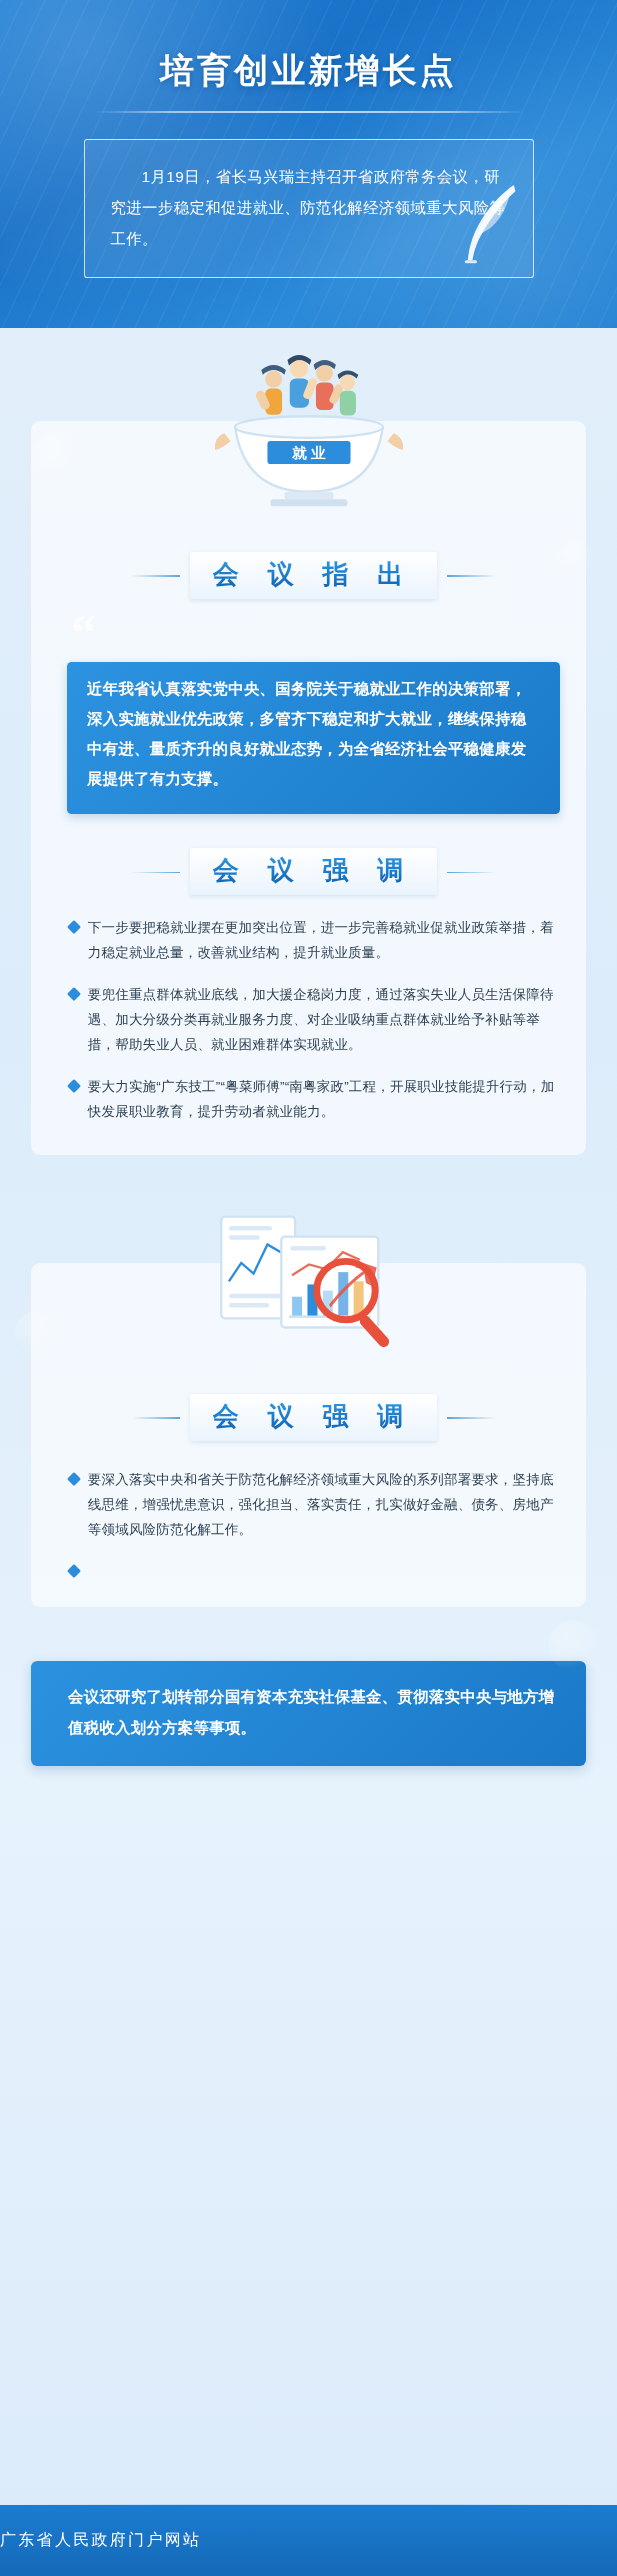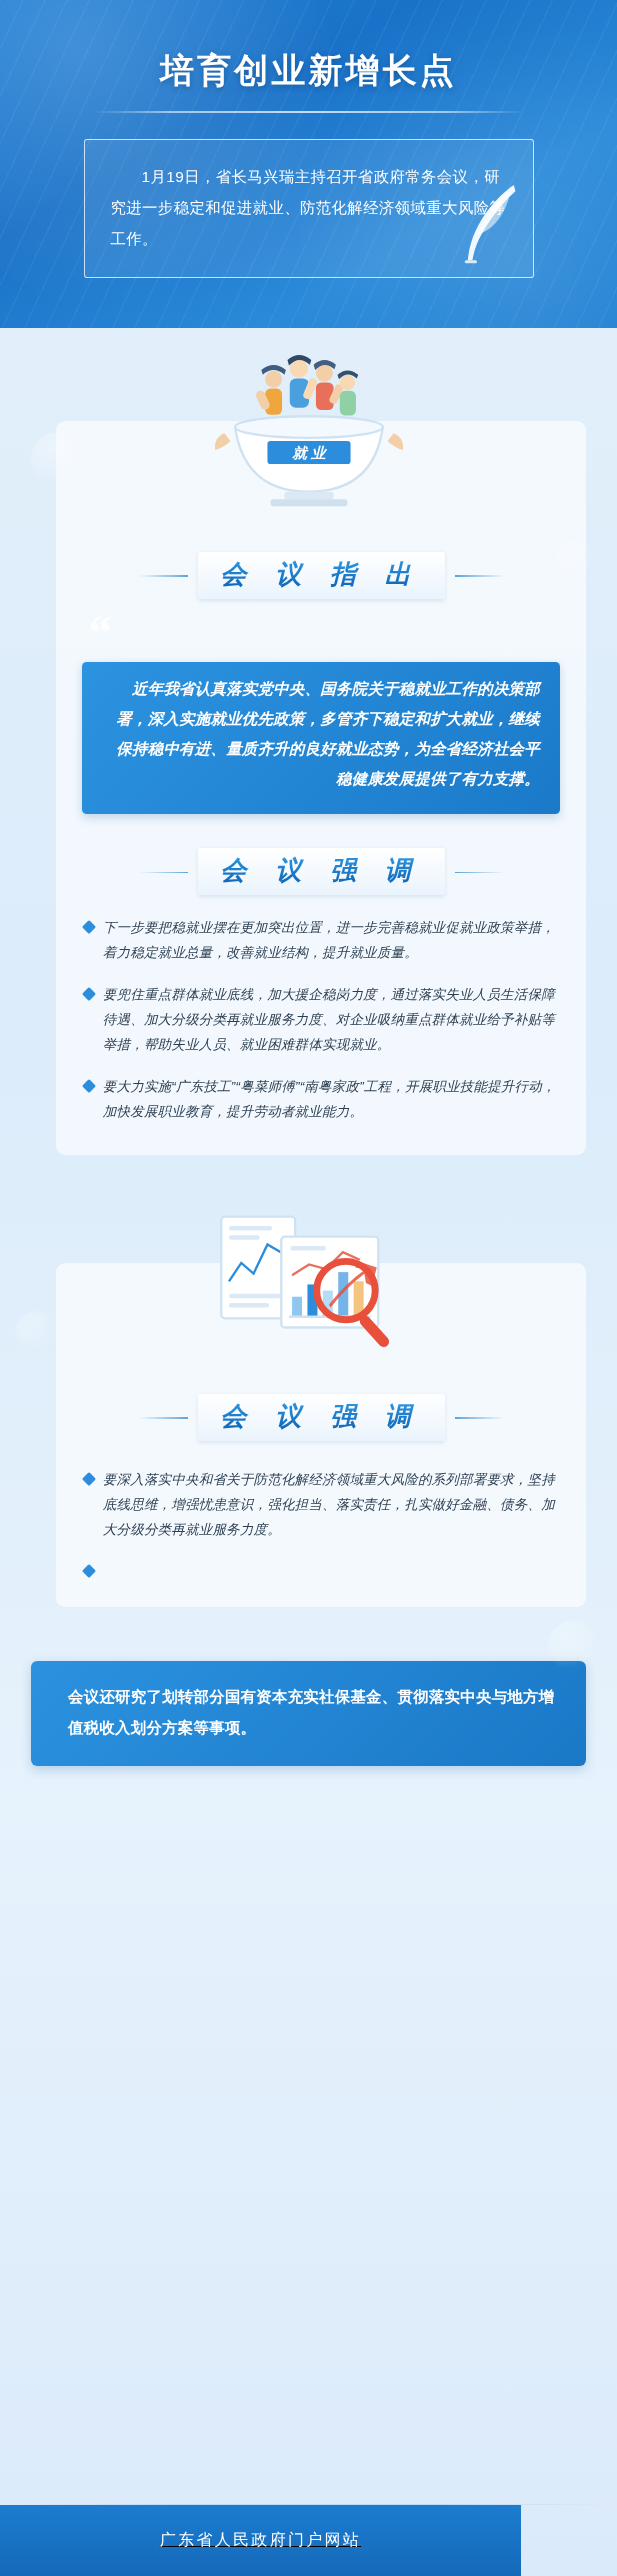--- a/index.html
+++ b/index.html
@@ -89,28 +89,26 @@
     bottom: 4.6px;
     width: 66px; height: 93px;
     z-index: 4;
   }
 
   
   .section {
     position: relative;
     margin: 0 auto;
     width: 555px;
-    font-style: italic;
   }
   .card {
     position: relative;
     background: rgba(255,255,255,0.62);
     border-radius: 9.3px;
-    padding: 131px 26px 31px 26px;
-    margin-left: 25px;
+    padding: 131px 26px 31px 36px;
   }
   .illus {
     position: absolute;
     left: 50%;
     transform: translateX(-50%);
     top: -74px;
     width: 231px;
     height: 177px;
     z-index: 5;
   }
@@ -163,21 +161,20 @@
     border-radius: 4.6px;
     padding: 12.3px 20px 20px;
     box-shadow: 0 3.1px 9.3px rgba(25,95,165,.22);
   }
   .quote-text {
     color: #ffffff;
     font-size: 15.4px;
     line-height: 30px;
     font-weight: bold;
     letter-spacing: 0.3px;
-    text-align: right;
   }
 
   
   .bullets { margin-top: 20px; }
   .bullet {
     position: relative;
     display: flex;
     align-items: flex-start;
     margin-bottom: 17px;
   }
@@ -216,27 +213,26 @@
     line-height: 31px;
     font-weight: bold;
     letter-spacing: 0.3px;
     margin-left: 11px;
   }
 
   
   .footer {
     position: absolute;
     left: 0; bottom: 0;
-    width: 521px;
+    width: 617px;
     height: 71px;
     background: linear-gradient(180deg, #1c7cd0 0%, #1569b9 100%);
     display: flex;
     align-items: center;
-    justify-content: center;
-    text-decoration: underline;
+    justify-content: flex-start;
   }
   .footer-text {
     color: #ffffff;
     font-size: 16px;
     letter-spacing: 2.3px;
   }
   .footer-rule {
     position: absolute;
     left: 0; bottom: 71px;
     width: 617px; height: 1.5px;
@@ -389,21 +385,21 @@
 
     <div class="card">
 
       <div class="plate">
         <span class="plate-text">会 议 强 调</span>
       </div>
 
       <div class="bullets" style="margin-top:26px;">
         <div class="bullet">
           <span class="diamond"></span>
-          <span class="bullet-text">要深入落实中央和省关于防范化解经济领域重大风险的系列部署要求，坚持底线思维，增强忧患意识，强化担当、落实责任，扎实做好金融、债务、加大分级分类再就业服务力度。</span>
+          <span class="bullet-text">要深入落实中央和省关于防范化解经济领域重大风险的系列部署要求，坚持底线思维，增强忧患意识，强化担当、落实责任，扎实做好金融、债务、房地产等领域风险防范化解工作。</span>
         </div>
         <div class="bullet">
           <span class="diamond"></span>
         </div>
       </div>
     </div>
   </div>
 
   <div class="spacer-3"></div>
 

